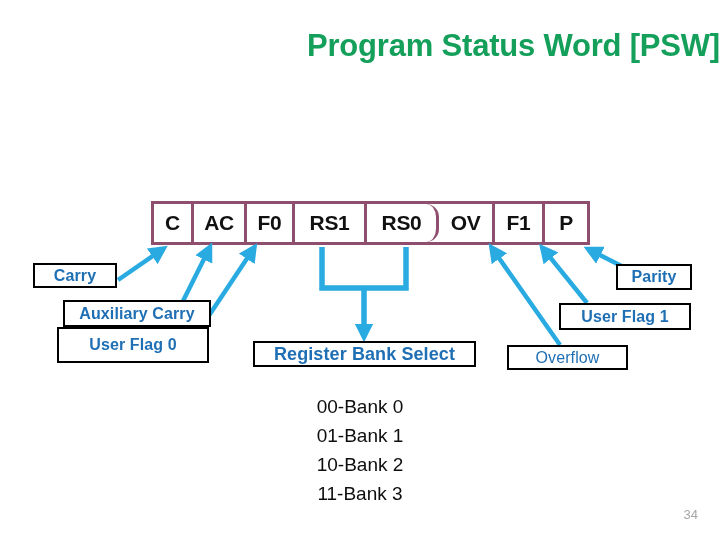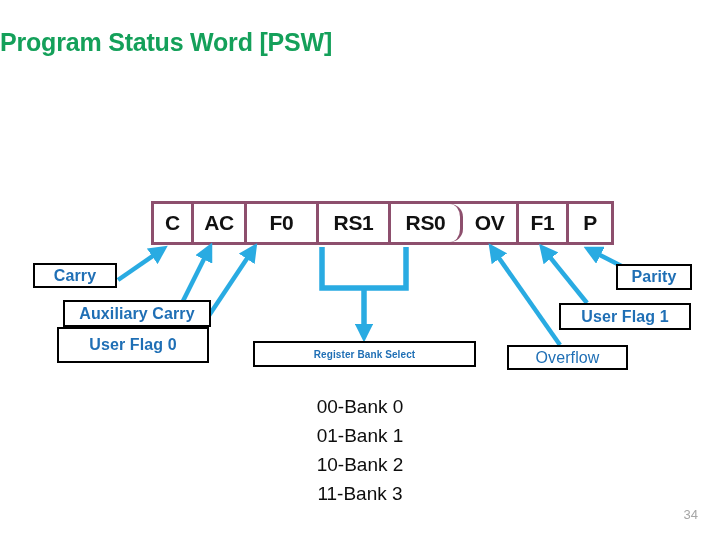--- a/index.html
+++ b/index.html
@@ -22,22 +22,22 @@
     height: 540px;
     background: #ffffff;
   }
 
   
   #slide-title {
     position: absolute;
     left: 0;
     top: 28px;
     width: 720px;
-    text-align: left;
-    font-size: 25px;
+    text-align: right;
+    font-size: 31px;
     font-weight: bold;
     color: #14A05A;
     letter-spacing: -0.2px;
     white-space: nowrap;
   }
 
   
   #psw-register {
     position: absolute;
     left: 151px;
@@ -82,21 +82,21 @@
     align-items: center;
     justify-content: center;
     color: #1F6FB5;
     font-size: 16px;
     font-weight: bold;
     white-space: nowrap;
     letter-spacing: 0.1px;
   }
   .callout.plain { font-weight: normal; }
   .callout.big {
-    font-size: 10px;
+    font-size: 18px;
     border: 2px solid #000000;
   }
 
   #callout-carry            { left: 33px;  top: 263px; width: 84px;  height: 25px; }
   #callout-auxiliary-carry  { left: 26px;  top: 300px; width: 148px; height: 27px; margin-left: 37px; }
   #callout-user-flag-0      { left: 57px;  top: 327px; width: 152px; height: 36px; }
   #callout-register-bank    { left: 253px; top: 341px; width: 223px; height: 26px; }
   #callout-overflow         { left: 507px; top: 345px; width: 121px; height: 25px; }
   #callout-user-flag-1      { left: 559px; top: 303px; width: 132px; height: 27px; }
   #callout-parity           { left: 616px; top: 264px; width: 76px;  height: 26px; }
@@ -126,21 +126,21 @@
 </head>
 <body>
 
 <div id="slide">
 
   <div id="slide-title">Program Status Word [PSW]</div>
 
   <div id="psw-register">
     <div class="psw-cell" style="width:40px;">C</div>
     <div class="psw-cell" style="width:53px;">AC</div>
-    <div class="psw-cell" style="width:72px;">F0</div>
+    <div class="psw-cell" style="width:48px;">F0</div>
     <div class="psw-cell" style="width:72px;">RS1</div>
     <div class="psw-cell" style="width:72px;border-radius:13px;">RS0</div>
     <div class="psw-cell" style="width:56px;">OV</div>
     <div class="psw-cell" style="width:50px;">F1</div>
     <div class="psw-cell" style="width:42px;">P</div>
   </div>
 
   <svg id="connectors" viewBox="0 0 720 540">
     <defs>
       <marker id="arrowhead" markerWidth="4.2" markerHeight="4.2" refX="2.1" refY="2.1" orient="auto" markerUnits="strokeWidth">

